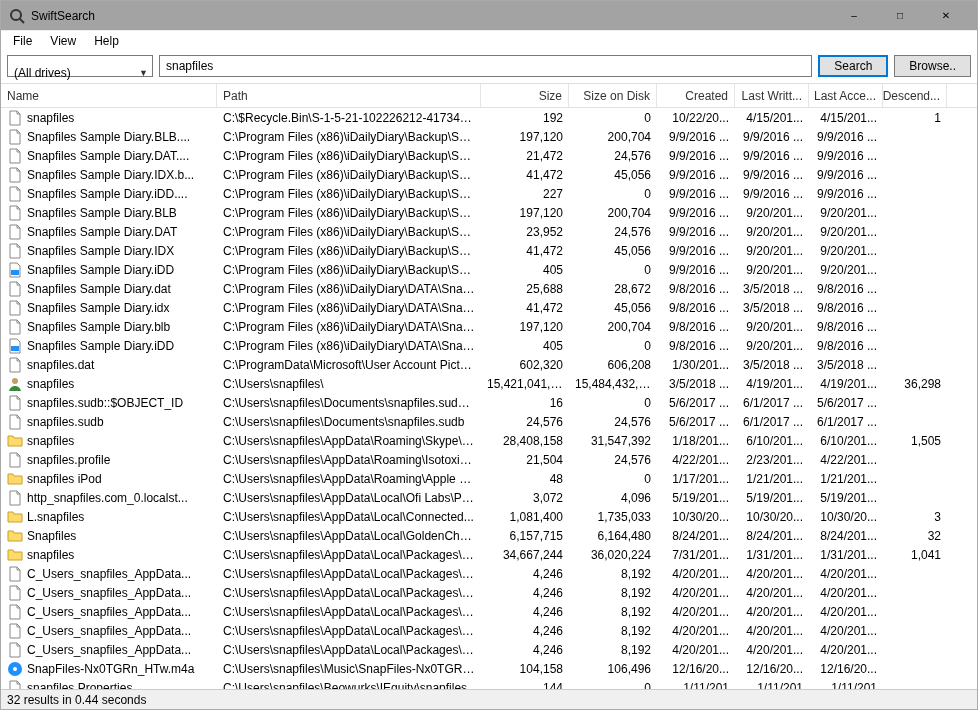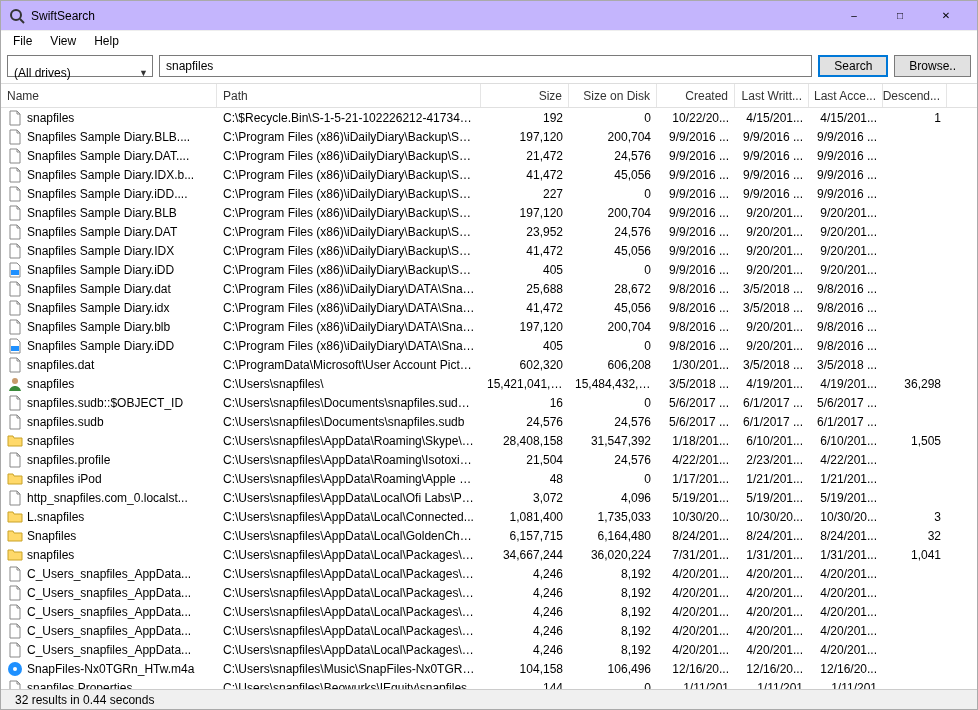--- a/index.html
+++ b/index.html
@@ -13,21 +13,21 @@
     overflow: hidden;
     border: 1px solid #aaa;
     display: flex;
     flex-direction: column;
   }
   .titlebar {
     height: 30px;
     display: flex;
     align-items: center;
     padding: 0 8px;
-    background: #c4b5fd;
+    background: #a3a3a3;
     border-bottom: 1px solid #eee;
   }
   .titlebar .app-icon {
     width: 16px; height: 16px;
     margin-right: 6px;
   }
   .titlebar .title { flex: 1; font-size: 12px; }
   .winbtn {
     width: 46px; height: 30px;
     display: flex; align-items: center; justify-content: center;
@@ -117,21 +117,21 @@
     padding: 0 6px;
     overflow: hidden; white-space: nowrap; text-overflow: ellipsis;
     font-size: 12px;
   }
   .cell.right, .col.right { justify-content: flex-end; text-align: right; }
   .name-cell { display: flex; align-items: center; gap: 4px; }
   .file-icon { width: 16px; height: 16px; flex-shrink: 0; }
   .statusbar {
     height: 20px;
     border-top: 1px solid #ccc;
-    padding: 0 14px;
+    padding: 0 6px;
     display: flex; align-items: center;
     background: #f0f0f0;
     font-size: 12px;
   }
   
   .c-name { width: 216px; }
   .c-path { width: 264px; }
   .c-size { width: 88px; }
   .c-sizedisk { width: 88px; }
   .c-created { width: 78px; }

